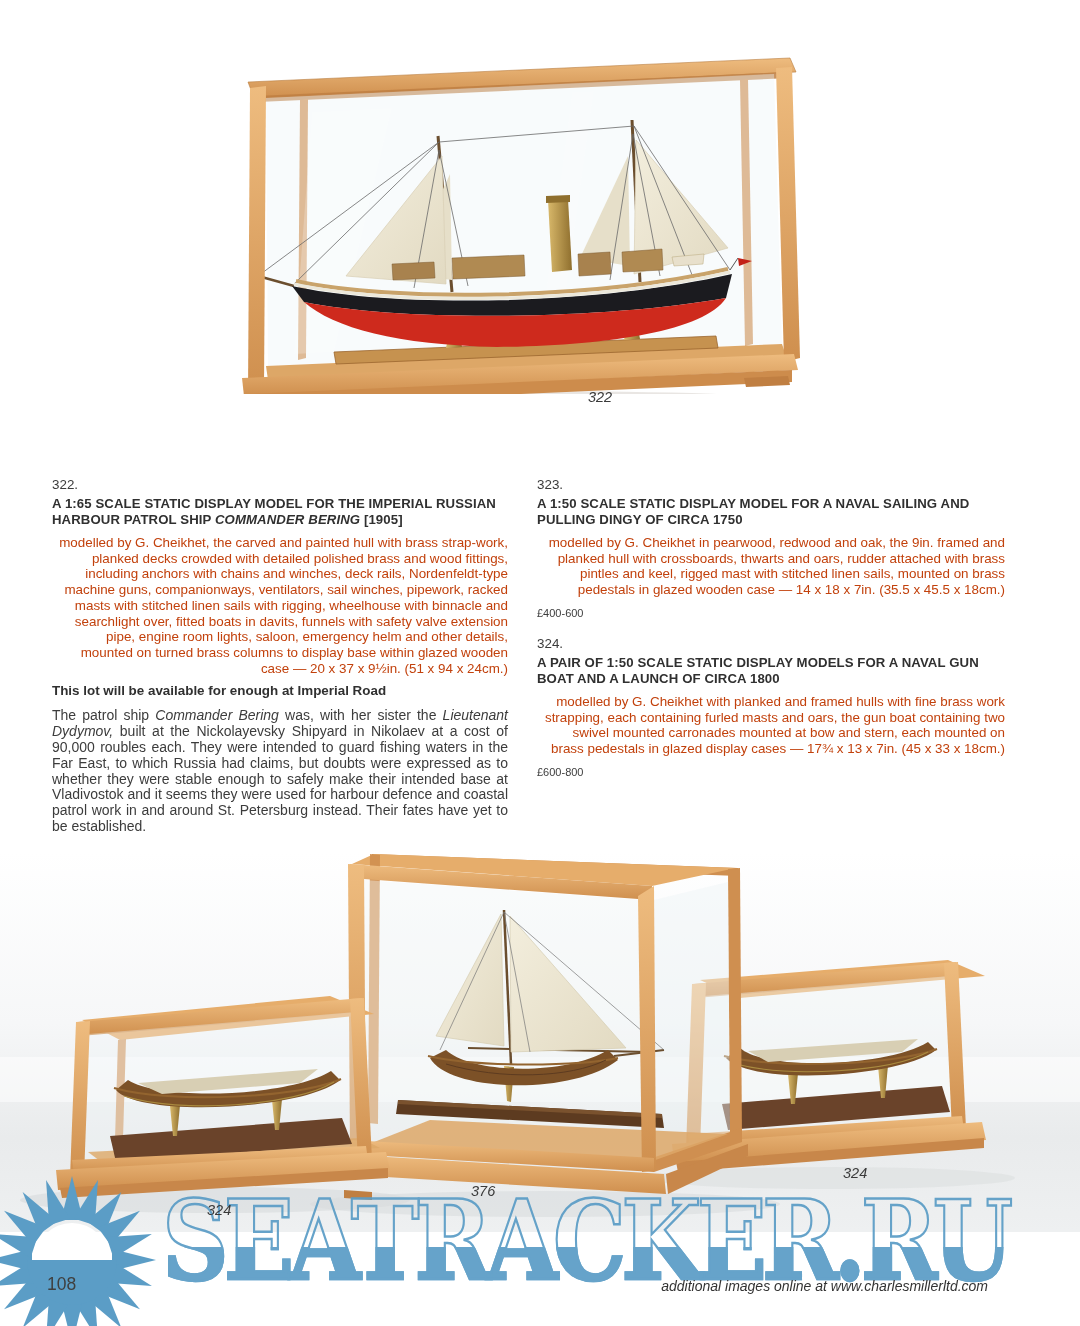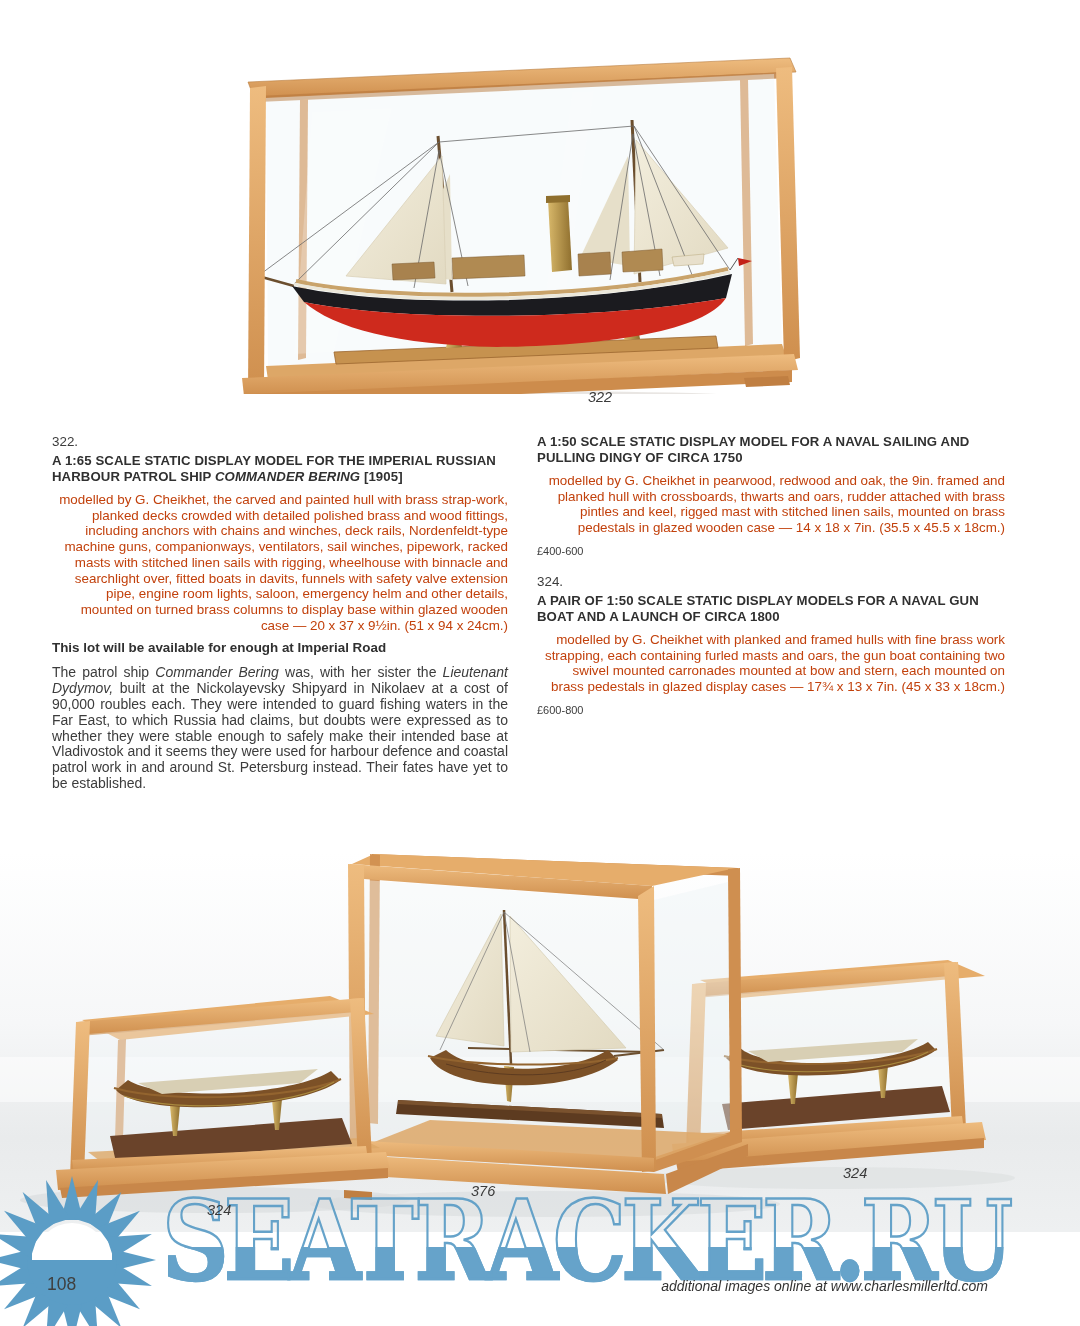--- a/index.html
+++ b/index.html
@@ -3,21 +3,21 @@
 <meta charset="utf-8">
 <style>
   * { margin:0; padding:0; box-sizing:border-box; }
   body { background:#888; font-family:"Liberation Sans", sans-serif; }
   #page {
     position:relative; width:1080px; height:1326px; margin:0 auto;
     background:#ffffff; overflow:hidden;
     color:#3c3c3c;
   }
   
-  .col { position:absolute; top:434px; }
+  .col { position:absolute; top:477px; }
   .col-left  { left:52px;  width:456px; }
   .col-right { left:537px; width:468px; }
   .lot-num   { font-size:13.4px; line-height:16px; color:#3c3c3c; margin-bottom:3px; }
   .lot-title { font-size:13.2px; font-weight:bold; line-height:16px; color:#303030; margin-bottom:7px; letter-spacing:.1px;}
   .lot-body  { font-size:13.4px; line-height:15.7px; color:#c2410c; margin-bottom:7px;text-align:right; }
   .lot-price { font-size:11px; line-height:16px; color:#3c3c3c; margin-bottom:9px; }
   .lot-note  { font-size:13.4px; font-weight:bold; line-height:16px; color:#303030; margin-bottom:9px; }
   .lot-footnote { font-size:14px; line-height:15.8px; color:#3c3c3c; text-align:justify; }
   .lot-block + .lot-block { margin-top:15px; }
   i { }
@@ -244,20 +244,21 @@
       <p class="lot-num">322.</p>
       <h3 class="lot-title"><span>A 1:65 SCALE STATIC DISPLAY MODEL FOR THE IMPERIAL RUSSIAN HARBOUR PATROL SHIP </span><i>COMMANDER BERING</i><span> [1905]</span></h3>
       <p class="lot-body">modelled by G. Cheikhet, the carved and painted hull with brass strap-work, planked decks crowded with detailed polished brass and wood fittings, including anchors with chains and winches, deck rails, Nordenfeldt-type machine guns, companionways, ventilators, sail winches, pipework, racked masts with stitched linen sails with rigging, wheelhouse with binnacle and searchlight over, fitted boats in davits, funnels with safety valve extension pipe, engine room lights, saloon, emergency helm and other details, mounted on turned brass columns to display base within glazed wooden case — 20 x 37 x 9½in. (51 x 94 x 24cm.)</p>
       <p class="lot-note">This lot will be available for enough at Imperial Road</p>
       <p class="lot-footnote"><span>The patrol ship </span><i>Commander Bering</i><span> was, with her sister the </span><i>Lieutenant Dydymov,</i><span> built at the Nickolayevsky Shipyard in Nikolaev at a cost of 90,000 roubles each. They were intended to guard fishing waters in the Far East, to which Russia had claims, but doubts were expressed as to whether they were stable enough to safely make their intended base at Vladivostok and it seems they were used for harbour defence and coastal patrol work in and around St. Petersburg instead. Their fates have yet to be established.</span></p>
     </div>
   </div>
 
   <div class="col col-right">
     <div class="lot-block">
+      <p class="lot-num">323.</p>
       <h3 class="lot-title"><span>A 1:50 SCALE STATIC DISPLAY MODEL FOR A NAVAL SAILING AND PULLING DINGY OF CIRCA 1750</span></h3>
       <p class="lot-body">modelled by G. Cheikhet in pearwood, redwood and oak, the 9in. framed and planked hull with crossboards, thwarts and oars, rudder attached with brass pintles and keel, rigged mast with stitched linen sails, mounted on brass pedestals in glazed wooden case — 14 x 18 x 7in. (35.5 x 45.5 x 18cm.)</p>
       <p class="lot-price">£400-600</p>
     </div>
     <div class="lot-block">
       <p class="lot-num">324.</p>
       <h3 class="lot-title"><span>A PAIR OF 1:50 SCALE STATIC DISPLAY MODELS FOR A NAVAL GUN BOAT AND A LAUNCH OF CIRCA 1800</span></h3>
       <p class="lot-body">modelled by G. Cheikhet with planked and framed hulls with fine brass work strapping, each containing furled masts and oars, the gun boat containing two swivel mounted carronades mounted at bow and stern, each mounted on brass pedestals in glazed display cases — 17¾ x 13 x 7in. (45 x 33 x 18cm.)</p>
       <p class="lot-price">£600-800</p>
     </div>

